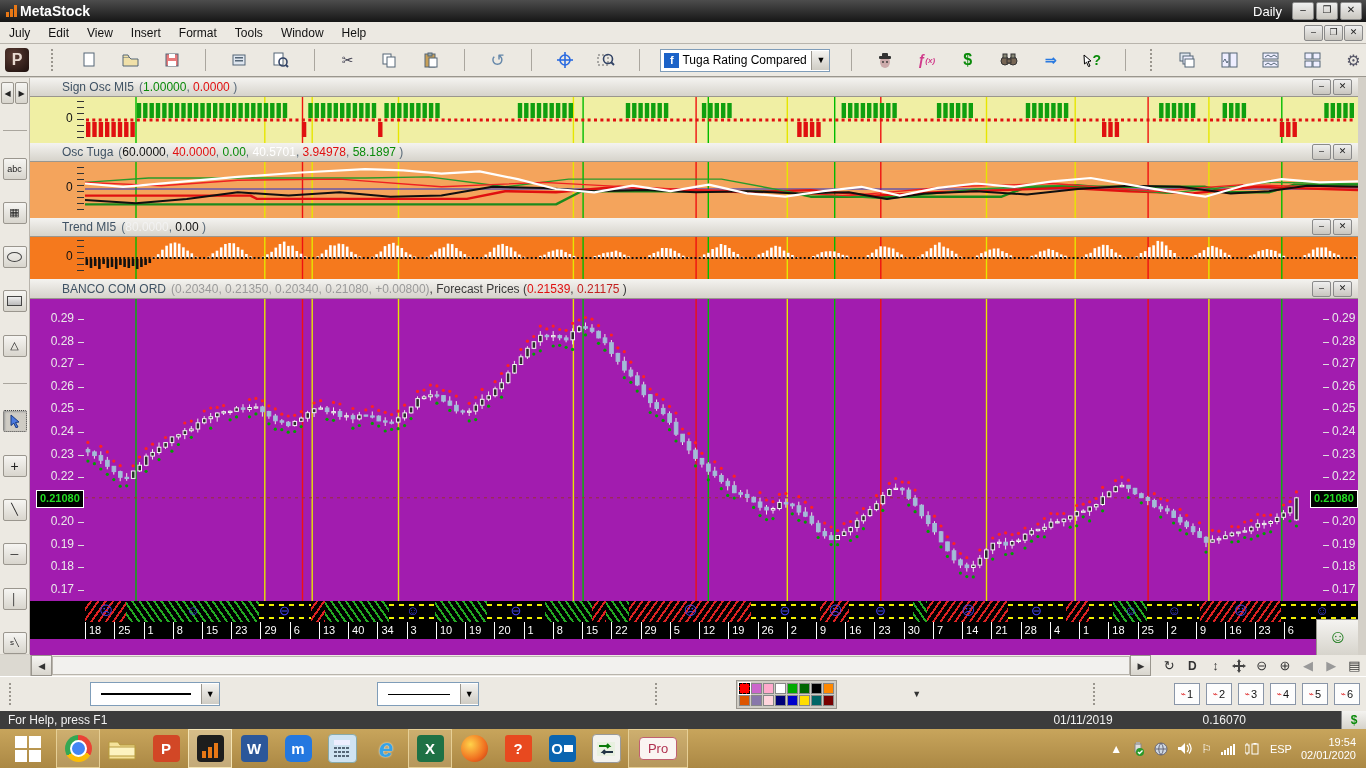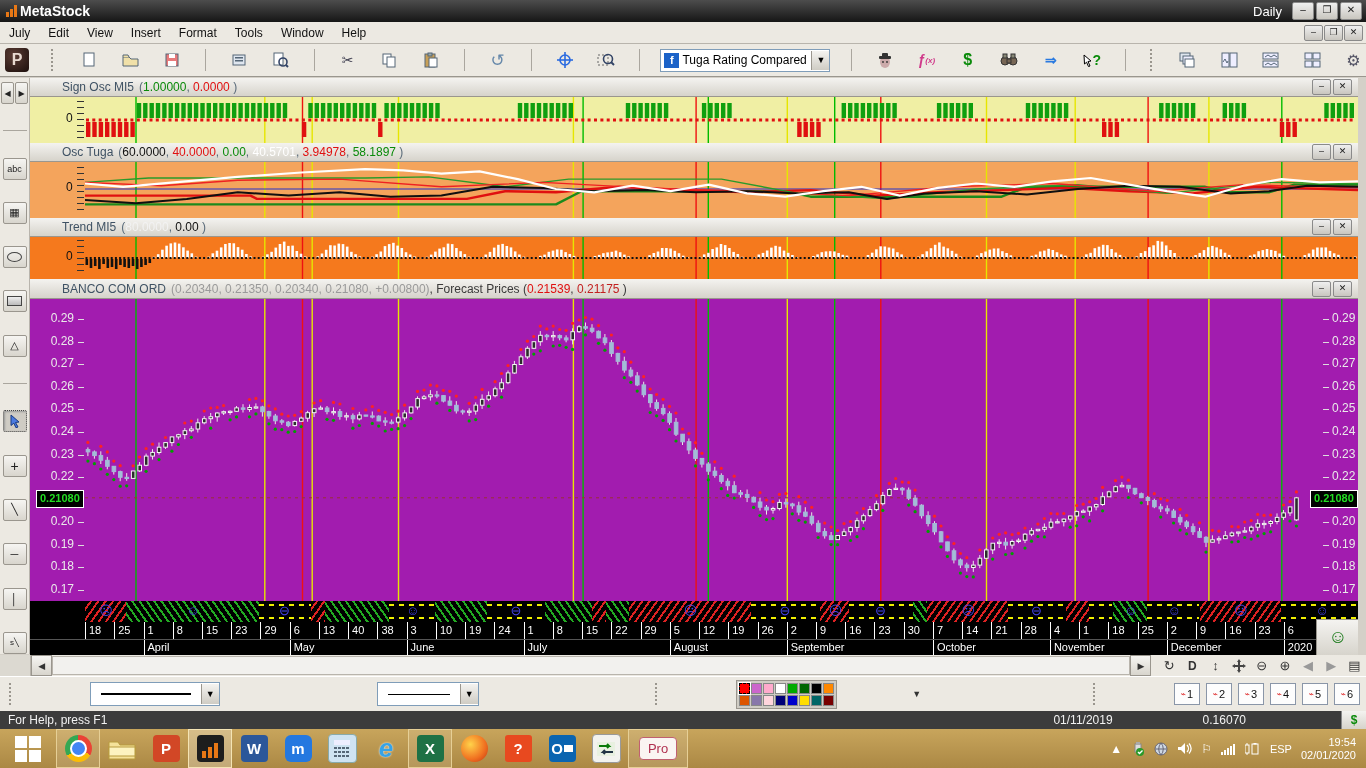--- a/index.html
+++ b/index.html
@@ -2067,25 +2067,25 @@
           <span class="dcell" style="left:55.0px;width:29.2px;">18</span>
           <span class="dcell" style="left:84.2px;width:29.2px;">25</span>
           <span class="dcell" style="left:113.5px;width:29.2px;">1</span>
           <span class="dcell" style="left:142.7px;width:29.2px;">8</span>
           <span class="dcell" style="left:172.0px;width:29.2px;">15</span>
           <span class="dcell" style="left:201.2px;width:29.2px;">23</span>
           <span class="dcell" style="left:230.4px;width:29.2px;">29</span>
           <span class="dcell" style="left:259.7px;width:29.2px;">6</span>
           <span class="dcell" style="left:288.9px;width:29.2px;">13</span>
           <span class="dcell" style="left:318.1px;width:29.2px;">40</span>
-          <span class="dcell" style="left:347.4px;width:29.2px;">38</span>
+          <span class="dcell" style="left:347.4px;width:29.2px;">34</span>
           <span class="dcell" style="left:376.6px;width:29.2px;">3</span>
           <span class="dcell" style="left:405.9px;width:29.2px;">10</span>
           <span class="dcell" style="left:435.1px;width:29.2px;">19</span>
-          <span class="dcell" style="left:464.3px;width:29.2px;">24</span>
+          <span class="dcell" style="left:464.3px;width:29.2px;">20</span>
           <span class="dcell" style="left:493.6px;width:29.2px;">1</span>
           <span class="dcell" style="left:522.8px;width:29.2px;">8</span>
           <span class="dcell" style="left:552.0px;width:29.2px;">15</span>
           <span class="dcell" style="left:581.3px;width:29.2px;">22</span>
           <span class="dcell" style="left:610.5px;width:29.2px;">29</span>
           <span class="dcell" style="left:639.8px;width:29.2px;">5</span>
           <span class="dcell" style="left:669.0px;width:29.2px;">12</span>
           <span class="dcell" style="left:698.2px;width:29.2px;">19</span>
           <span class="dcell" style="left:727.5px;width:29.2px;">26</span>
           <span class="dcell" style="left:756.7px;width:29.2px;">2</span>
@@ -2099,32 +2099,20 @@
           <span class="dcell" style="left:990.6px;width:29.2px;">28</span>
           <span class="dcell" style="left:1019.9px;width:29.2px;">4</span>
           <span class="dcell" style="left:1049.1px;width:29.2px;">1</span>
           <span class="dcell" style="left:1078.3px;width:29.2px;">18</span>
           <span class="dcell" style="left:1107.6px;width:29.2px;">25</span>
           <span class="dcell" style="left:1136.8px;width:29.2px;">2</span>
           <span class="dcell" style="left:1166.0px;width:29.2px;">9</span>
           <span class="dcell" style="left:1195.3px;width:29.2px;">16</span>
           <span class="dcell" style="left:1224.5px;width:29.2px;">23</span>
           <span class="dcell" style="left:1253.8px;width:29.2px;">6</span>
-        </div>
-      <div class="months" id="month-axis">
-          <span class="mcell" style="left:113.5px;width:146.2px;">April</span>
-          <span class="mcell" style="left:259.7px;width:117.0px;">May</span>
-          <span class="mcell" style="left:376.6px;width:117.0px;">June</span>
-          <span class="mcell" style="left:493.6px;width:146.2px;">July</span>
-          <span class="mcell" style="left:639.8px;width:117.0px;">August</span>
-          <span class="mcell" style="left:756.7px;width:146.2px;">September</span>
-          <span class="mcell" style="left:902.9px;width:117.0px;">October</span>
-          <span class="mcell" style="left:1019.9px;width:117.0px;">November</span>
-          <span class="mcell" style="left:1136.8px;width:117.0px;">December</span>
-          <span class="mcell" style="left:1253.8px;width:29.2px;">2020</span>
         </div>
       <span class="smiley-btn">☺</span>
     </div>
   </div>
 
   <div class="hscroll abs">
     <span class="corner"></span>
     <span class="scr-btn">◀</span>
     <span class="scr-track"></span>
     <span class="scr-btn">▶</span>

